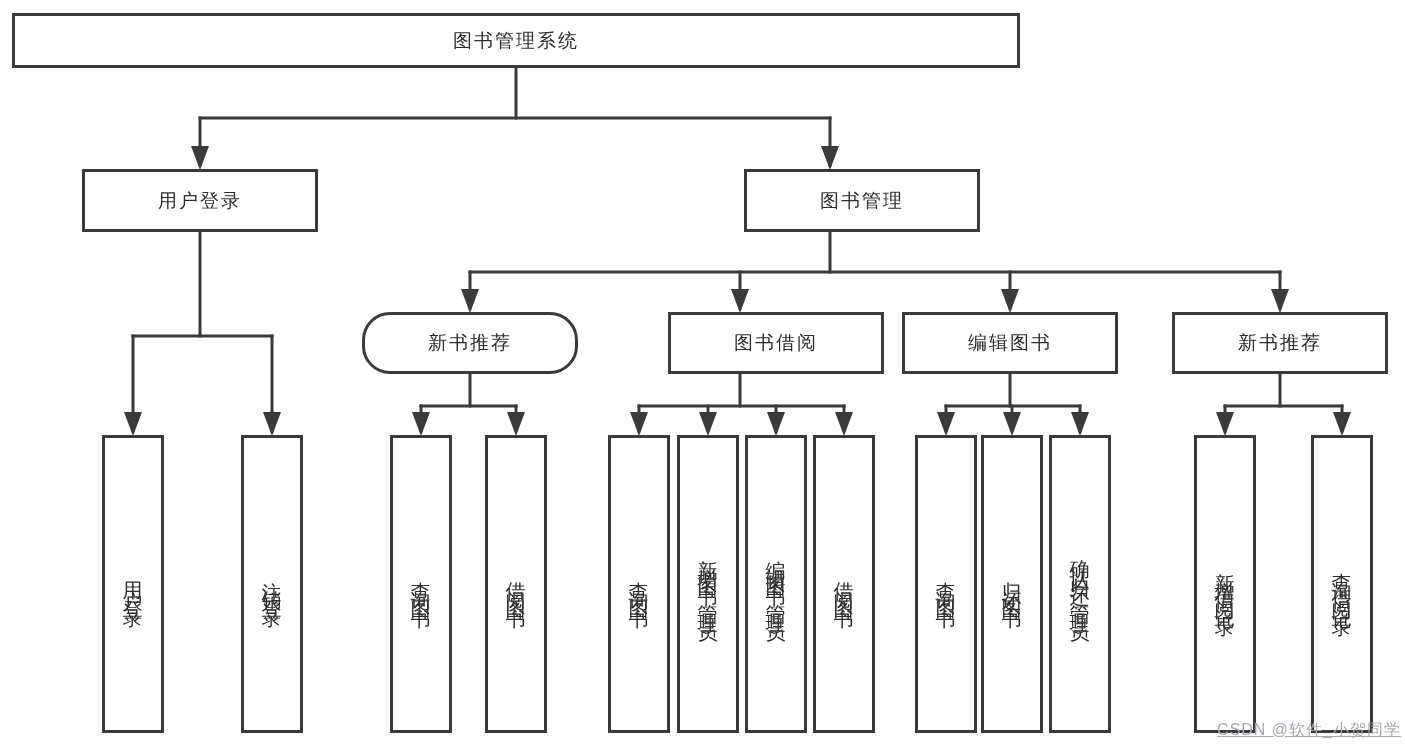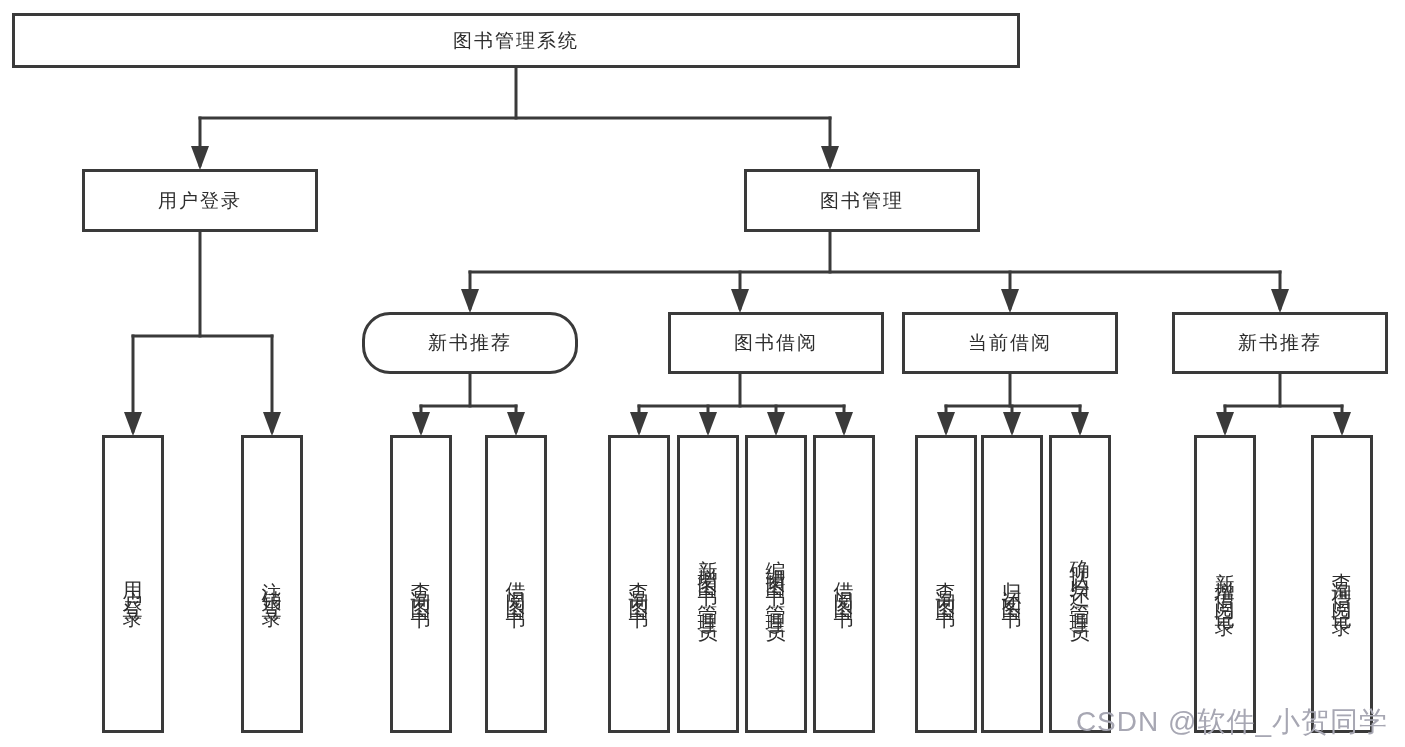--- a/index.html
+++ b/index.html
@@ -33,26 +33,27 @@
   }
   .node.vertical .node-label {
     writing-mode: vertical-rl;
     font-size: 20px;
     letter-spacing: 9px;
     line-height: 1;
     white-space: normal;
   }
   .watermark {
     position: absolute;
-    right: 17px;
+    right: 4px;
     bottom: 6px;
-    font-size: 28px;
+    font-size: 16px;
     letter-spacing: 1px;
     color: var(--watermark, #a7a7b3);
     white-space: nowrap;
+    text-decoration: underline;
   }
 </style>
 </head>
 <body>
 
 <div class="canvas" style="--line: #3a3a3a; --text: #2d2d2d; --box-fill: #ffffff; --watermark: #a7a7b3;">
   <svg id="edge-layer" width="1405" height="747" viewBox="0 0 1405 747" xmlns="http://www.w3.org/2000/svg">
       <line x1="516" y1="68" x2="516" y2="118" stroke="#3a3a3a" stroke-width="3" stroke-linecap="square"></line>
       <line x1="200" y1="118" x2="830" y2="118" stroke="#3a3a3a" stroke-width="3" stroke-linecap="square"></line>
       <line x1="200" y1="118" x2="200" y2="165" stroke="#3a3a3a" stroke-width="3" stroke-linecap="square"></line>
@@ -116,21 +117,21 @@
       <div class="node" style="left: 712px; top: 169px; width: 236px; height: 63px; margin-left: 32px;">
         <span class="node-label">图书管理</span>
       </div>
       <div class="node" style="left: 362px; top: 312px; width: 216px; height: 62px; border-radius: 28px;">
         <span class="node-label">新书推荐</span>
       </div>
       <div class="node" style="left: 632px; top: 312px; width: 216px; height: 62px; margin-left: 36px;">
         <span class="node-label">图书借阅</span>
       </div>
       <div class="node" style="left: 902px; top: 312px; width: 216px; height: 62px;">
-        <span class="node-label">当前借阅</span>
+        <span class="node-label">编辑图书</span>
       </div>
       <div class="node" style="left: 1172px; top: 312px; width: 216px; height: 62px;">
         <span class="node-label">新书推荐</span>
       </div>
       <div class="node vertical" style="left: 102px; top: 435px; width: 62px; height: 298px;">
         <span class="node-label">用户登录</span>
       </div>
       <div class="node vertical" style="left: 241px; top: 435px; width: 62px; height: 298px;">
         <span class="node-label">注销登录</span>
       </div>

